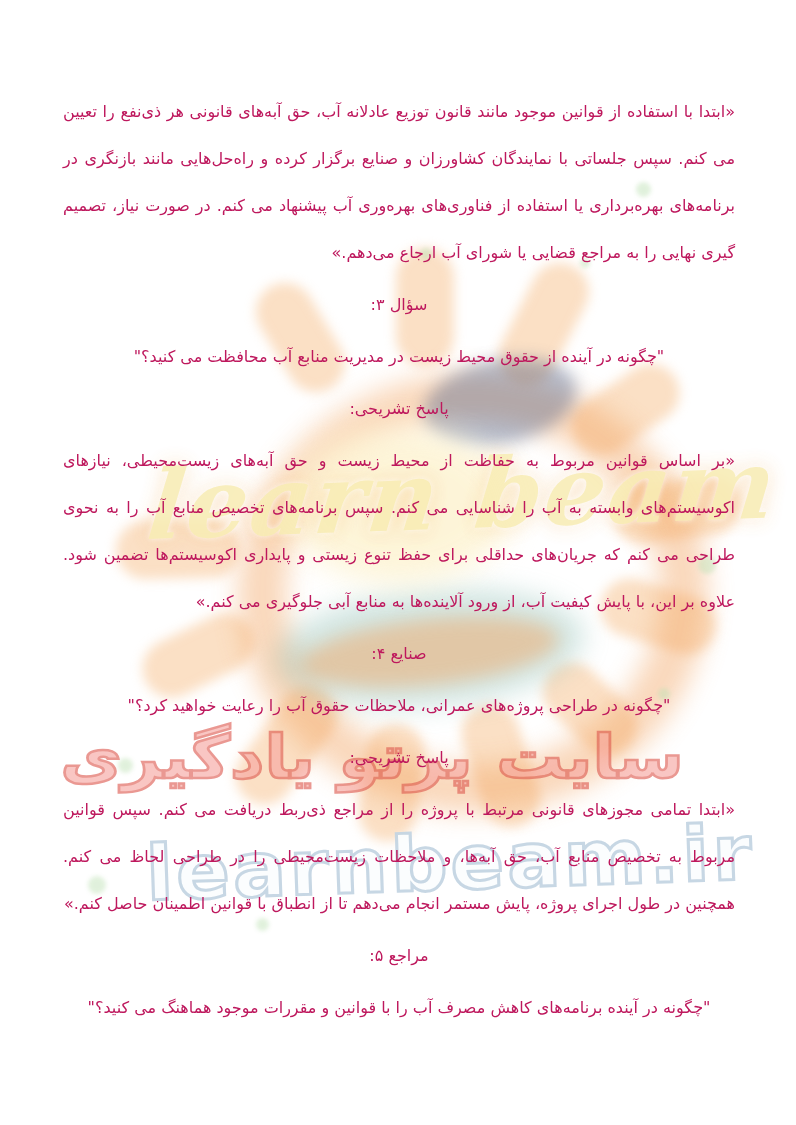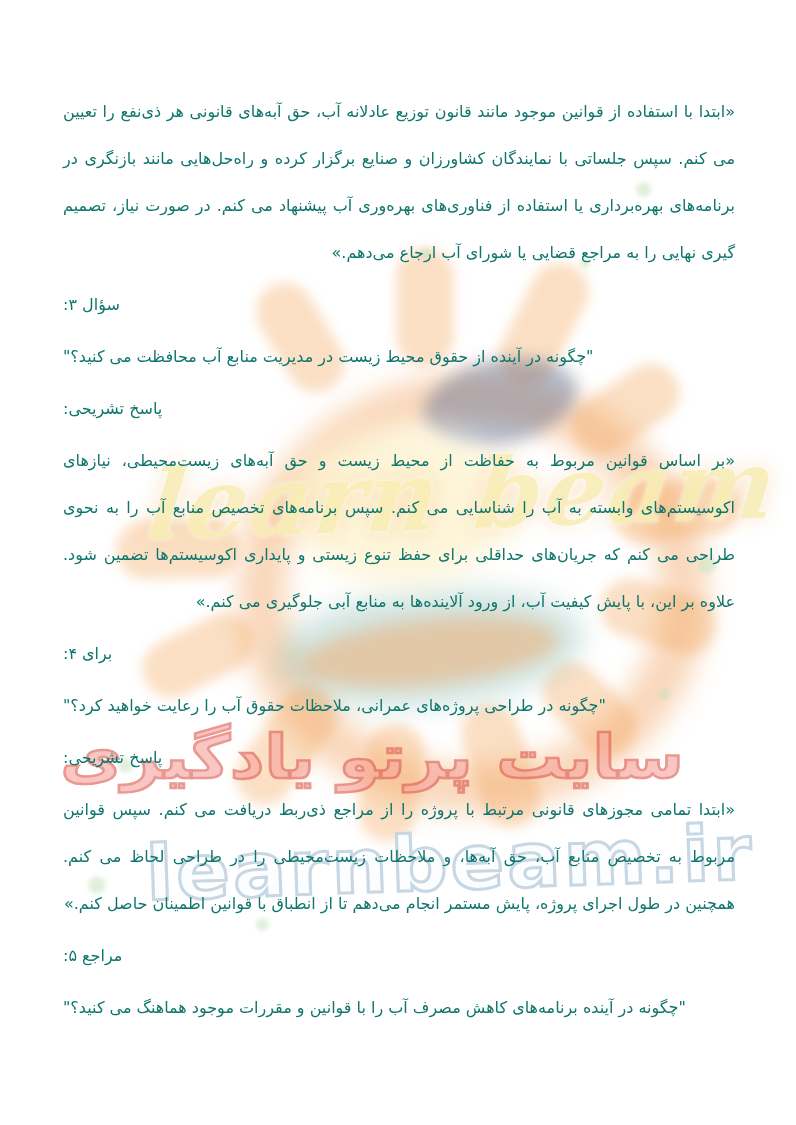--- a/index.html
+++ b/index.html
@@ -102,25 +102,25 @@
     color:var(--domain-fill,#fbfdfe);opacity:.92;
     -webkit-text-stroke:3px var(--domain-stroke,#c3d4e2);
     transform:rotate(-2deg) scaleX(1.04);transform-origin:left center;
   }
 
   
   .content{
     position:absolute;inset:0;z-index:2;
     direction:rtl;
     padding:88px 61px 8px 63px;
-    font-size:16px;line-height:47px;color:#0f766e;
+    font-size:16px;line-height:47px;color:#be185d;
   }
   .block{margin:0 0 5px 0;}
   .para{text-align:justify;}
-  .single{text-align:left;}
+  .single{text-align:center;}
 </style>
 </head>
 <body>
 
 <div class="page">
 
   <div class="watermark">
     <div class="sun">
       <div class="ray"></div>
       <div class="ray"></div>
@@ -161,21 +161,21 @@
     <div class="wm-site-name">سایت پرتو یادگیری</div>
     <div class="wm-domain">learnbeam.ir</div>
   </div>
 
   <div class="content">
     <p class="block para">«ابتدا با استفاده از قوانین موجود مانند قانون توزیع عادلانه آب، حق آبه‌های قانونی هر ذی‌نفع را تعیین می کنم. سپس جلساتی با نمایندگان کشاورزان و صنایع برگزار کرده و راه‌حل‌هایی مانند بازنگری در برنامه‌های بهره‌برداری یا استفاده از فناوری‌های بهره‌وری آب پیشنهاد می کنم. در صورت نیاز، تصمیم گیری نهایی را به مراجع قضایی یا شورای آب ارجاع می‌دهم.»</p>
     <div class="block single">سؤال ۳:</div>
     <div class="block single">"چگونه در آینده از حقوق محیط زیست در مدیریت منابع آب محافظت می کنید؟"</div>
     <div class="block single">پاسخ تشریحی:</div>
     <p class="block para">«بر اساس قوانین مربوط به حفاظت از محیط زیست و حق آبه‌های زیست‌محیطی، نیازهای اکوسیستم‌های وابسته به آب را شناسایی می کنم. سپس برنامه‌های تخصیص منابع آب را به نحوی طراحی می کنم که جریان‌های حداقلی برای حفظ تنوع زیستی و پایداری اکوسیستم‌ها تضمین شود. علاوه بر این، با پایش کیفیت آب، از ورود آلاینده‌ها به منابع آبی جلوگیری می کنم.»</p>
-    <div class="block single">برای ۴:</div>
+    <div class="block single">صنایع ۴:</div>
     <div class="block single">"چگونه در طراحی پروژه‌های عمرانی، ملاحظات حقوق آب را رعایت خواهید کرد؟"</div>
     <div class="block single">پاسخ تشریحی:</div>
     <p class="block para">«ابتدا تمامی مجوزهای قانونی مرتبط با پروژه را از مراجع ذی‌ربط دریافت می کنم. سپس قوانین مربوط به تخصیص منابع آب، حق آبه‌ها، و ملاحظات زیست‌محیطی را در طراحی لحاظ می کنم. همچنین در طول اجرای پروژه، پایش مستمر انجام می‌دهم تا از انطباق با قوانین اطمینان حاصل کنم.»</p>
     <div class="block single">مراجع ۵:</div>
     <div class="block single">"چگونه در آینده برنامه‌های کاهش مصرف آب را با قوانین و مقررات موجود هماهنگ می کنید؟"</div>
   </div>
 
 </div>
 
 </body></html>

